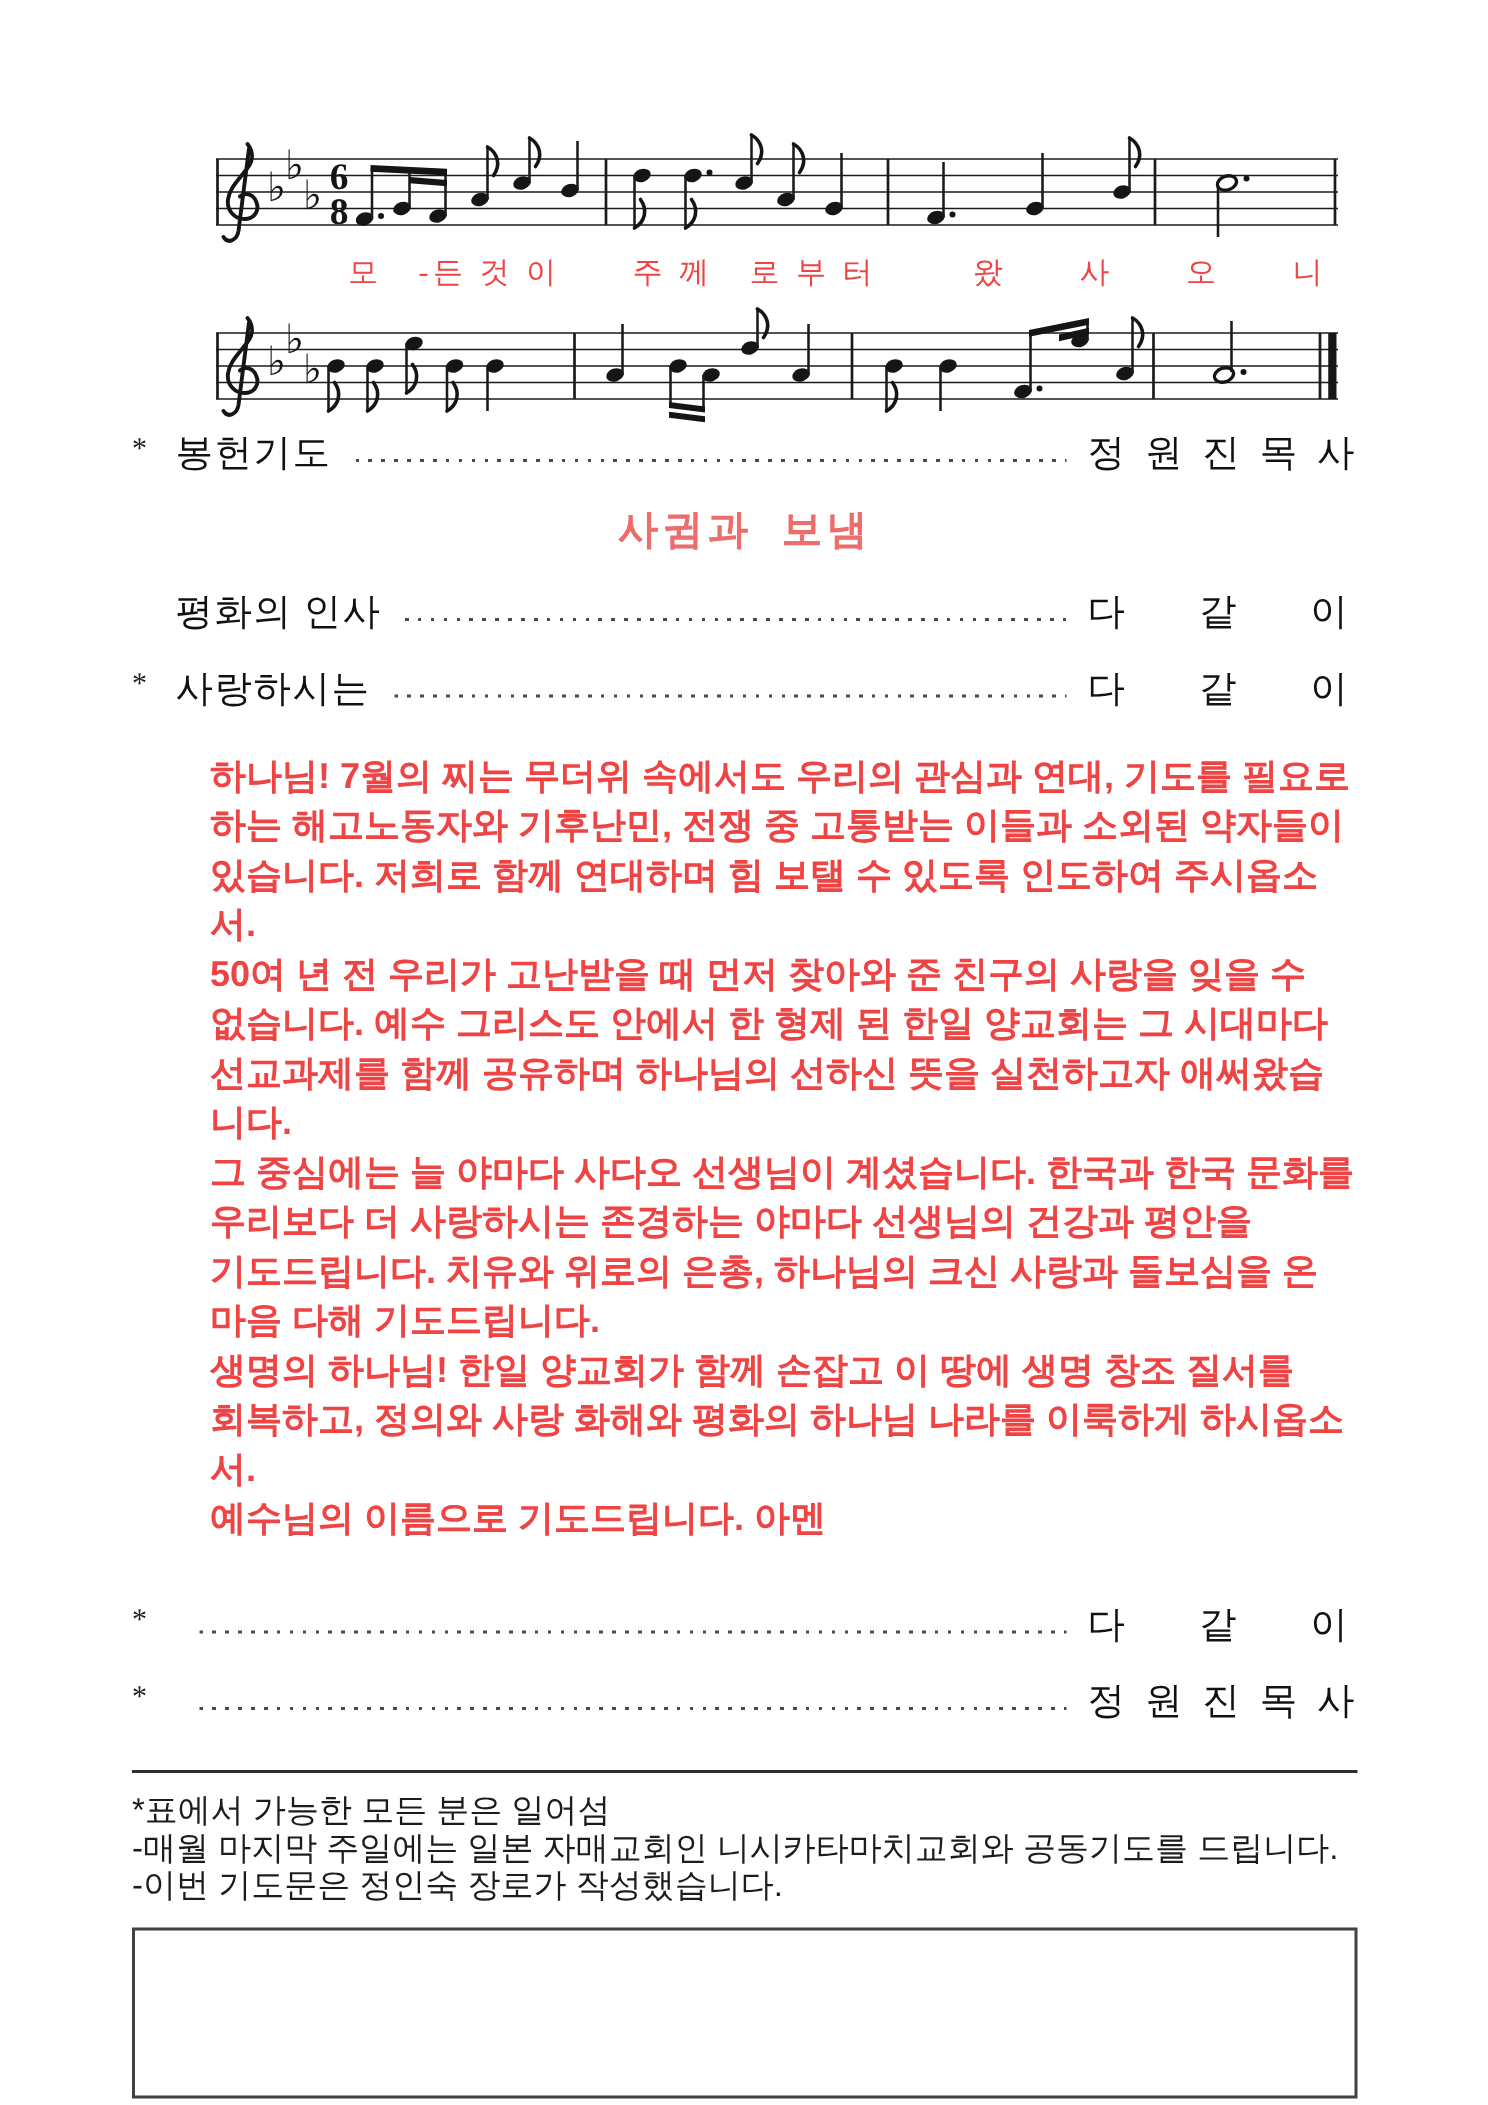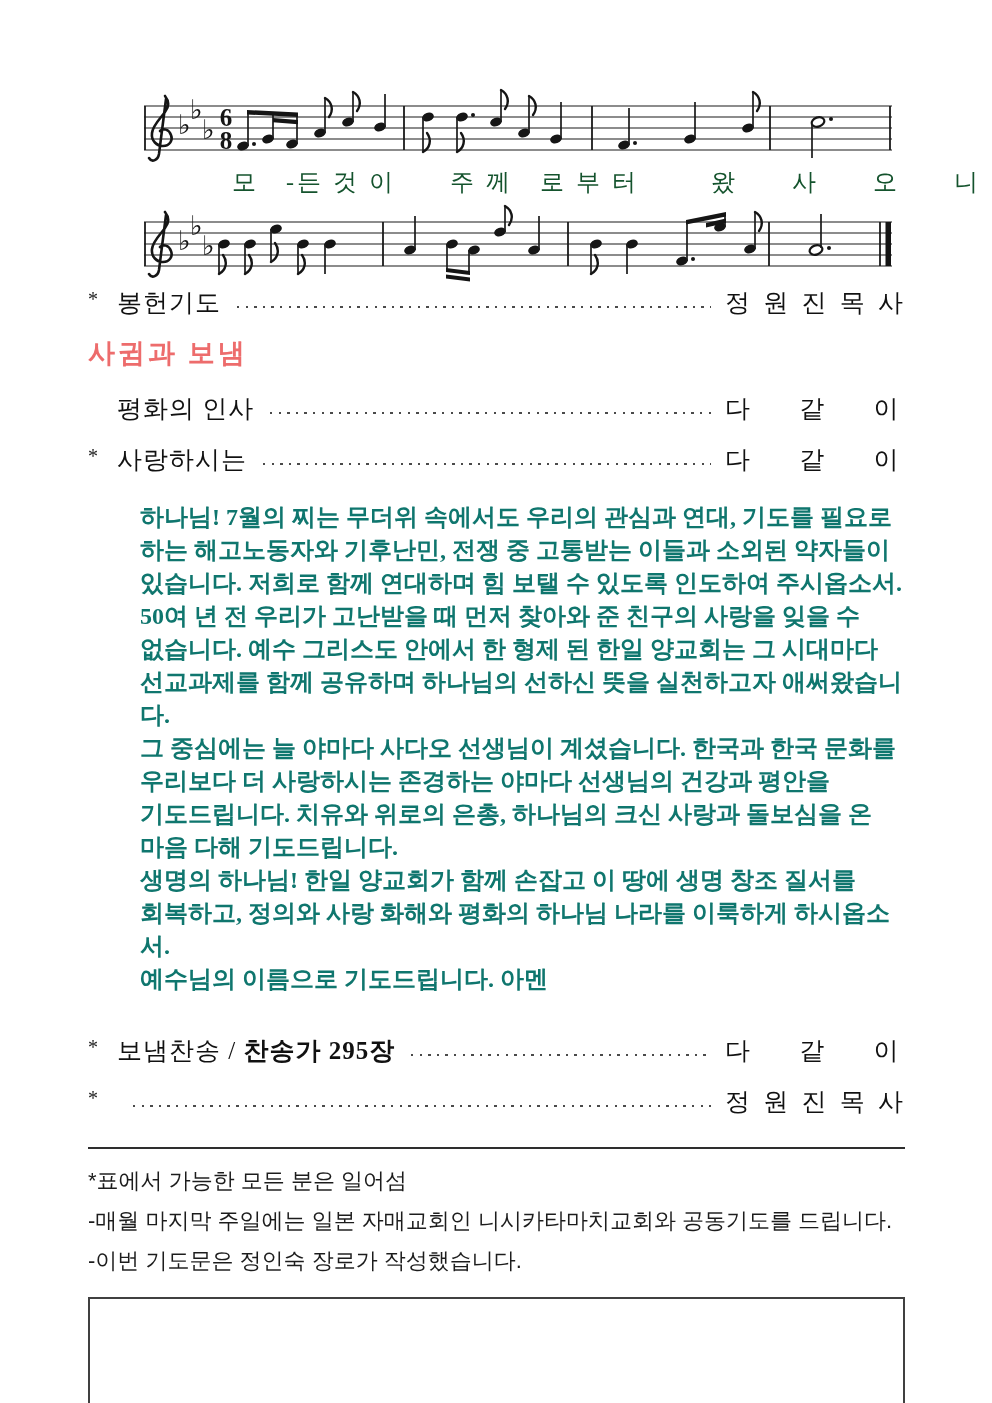--- a/index.html
+++ b/index.html
@@ -19,55 +19,55 @@
   .staff line.bar{stroke-width:1.8;}
   .staff ellipse.head{fill:#151515;}
   .staff ellipse.open{fill:none;stroke:#151515;stroke-width:2.2;}
   .staff circle{fill:#151515;}
   .staff polygon{fill:#151515;}
   .staff path.flag{fill:none;stroke:#151515;stroke-width:2.4;stroke-linecap:round;}
   .staff path.clef{fill:none;stroke:#151515;stroke-width:2.6;stroke-linecap:round;}
   .staff text{fill:#151515;}
   .staff text.flat{font-family:"DejaVu Sans",sans-serif;font-size:27px;}
   .staff text.tsig{font-family:"Liberation Serif","DejaVu Serif",serif;font-size:25px;font-weight:bold;text-anchor:middle;}
-  .lyrics{white-space:pre;font-size:24px;letter-spacing:3px;line-height:28px;color:#14532d;}
+  .lyrics{white-space:pre;font-size:20px;letter-spacing:3px;line-height:28px;color:#ef4444;}
   .lyrics.l1{padding-left:92px;margin:0 0 8px 0;}
   .lyrics.l2{padding-left:68px;margin:2px 0 12px 0;}
 
   
   .order-row{display:flex;align-items:flex-end;font-size:25px;line-height:31px;letter-spacing:1px;margin-bottom:17px;}
   .mark{width:29px;font-size:20px;padding-bottom:3px;color:#222;}
   .row-label{white-space:pre;}
   .row-label .bold{font-weight:bold;}
   .leader{flex:1;height:3px;margin:0 14px 10px 16px;
     background-image:repeating-linear-gradient(to right,#4a4a4a 0 2.4px,transparent 2.4px 8.6px);
     background-size:100% 2.4px;background-repeat:no-repeat;background-position:left bottom;}
   .value{width:180px;white-space:pre;}
   .v-wide{word-spacing:41px;}
   .v-name{word-spacing:5px;}
 
   
   .section-heading{
-    font-family:Liberation Serif, serif;
-    font-weight:700;font-size:27px;color:#ed6c6c;text-align:left;
+    font-family:Liberation Mono, monospace;
+    font-weight:700;font-size:27px;color:#ed6c6c;text-align:center;
     letter-spacing:3px;margin:16px 0 22px 0;
   }
 
   
   .prayer{
-    font-family:Liberation Serif, serif;
+    font-family:Liberation Sans, sans-serif;
     font-weight:700;font-size:24px;line-height:33px;
-    white-space:pre-line;margin:26px 0 36px 52px;width:766px;color:#0f766e;
+    white-space:pre-line;margin:26px 0 36px 52px;width:766px;color:#ef4444;
   }
 
   
   .footer{border-top:2px solid #2e2e2e;margin-top:30px;padding-top:12px;}
   .footer-notes{
     font-family:"Liberation Sans","DejaVu Sans",sans-serif;
-    font-size:22px;line-height:40px;white-space:pre-line;color:#1c1c1c;
+    font-size:22px;line-height:25px;white-space:pre-line;color:#1c1c1c;
   }
 
   
   .solar-box{
     border:2px solid #404040;margin-top:16px;padding:6px 12px 8px 12px;
     font-family:"Liberation Sans","DejaVu Sans",sans-serif;
     font-size:22px;line-height:32px;color:#119111;box-sizing:border-box;
   }
   .solar-row{white-space:pre;}
 </style>
@@ -247,21 +247,20 @@
 그 중심에는 늘 야마다 사다오 선생님이 계셨습니다. 한국과 한국 문화를
 우리보다 더 사랑하시는 존경하는 야마다 선생님의 건강과 평안을
 기도드립니다. 치유와 위로의 은총, 하나님의 크신 사랑과 돌보심을 온
 마음 다해 기도드립니다.
 생명의 하나님! 한일 양교회가 함께 손잡고 이 땅에 생명 창조 질서를
 회복하고, 정의와 사랑 화해와 평화의 하나님 나라를 이룩하게 하시옵소서.
 예수님의 이름으로 기도드립니다. 아멘</div>
 
     <div class="order-row">
       <span class="mark">*</span>
-      <span class="row-label"><span>보냄찬송 / </span><span class="bold">찬송가 295장</span></span>
       <span class="leader"></span>
       <span class="value v-wide">다 같 이</span>
     </div>
 
     <div class="order-row">
       <span class="mark">*</span>
       <span class="leader"></span>
       <span class="value v-name">정 원 진 목 사</span>
     </div>
 

